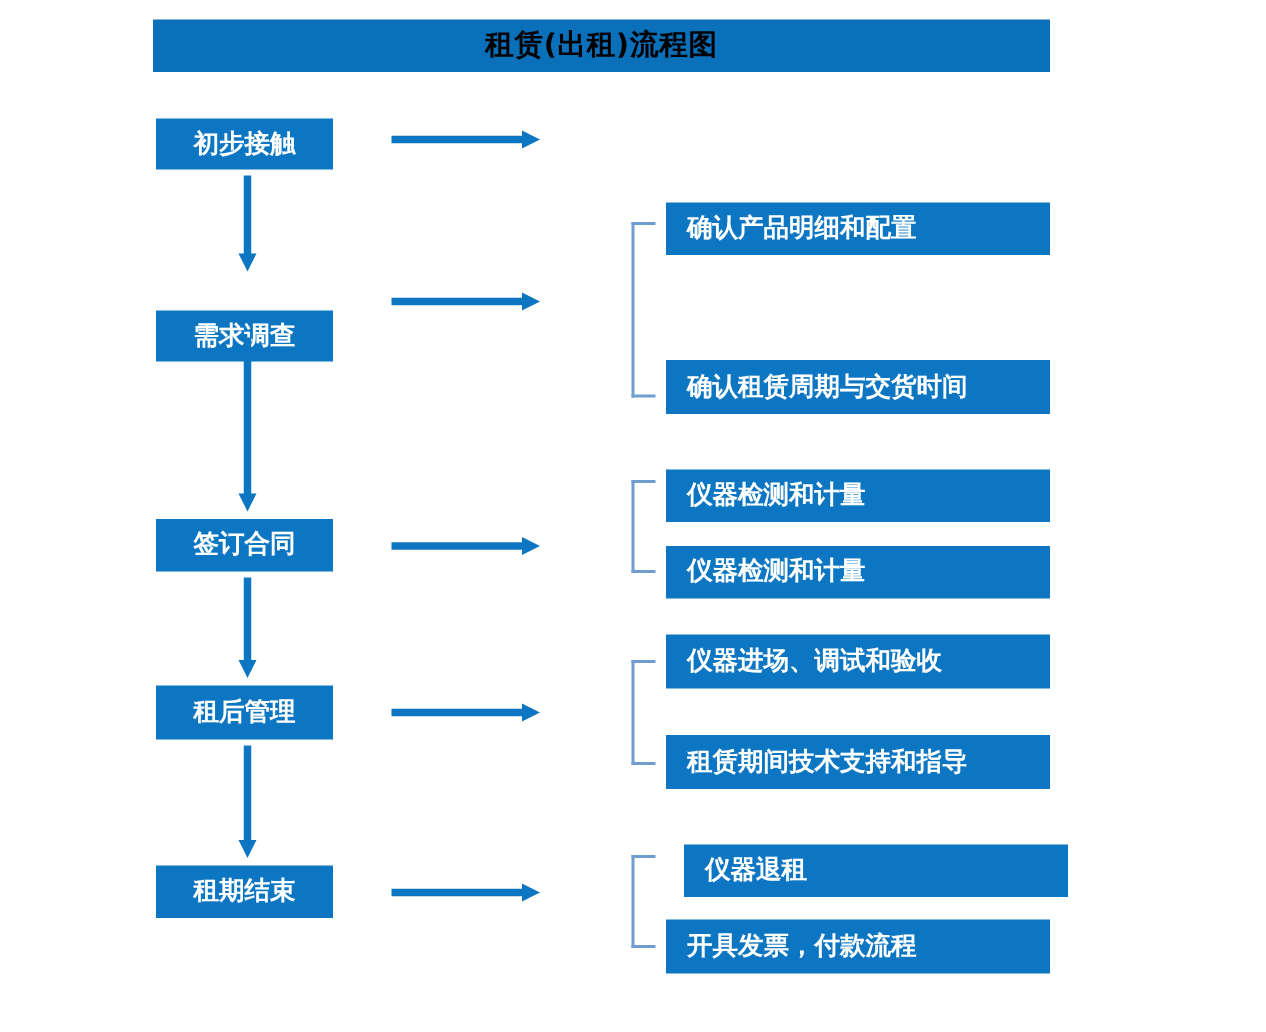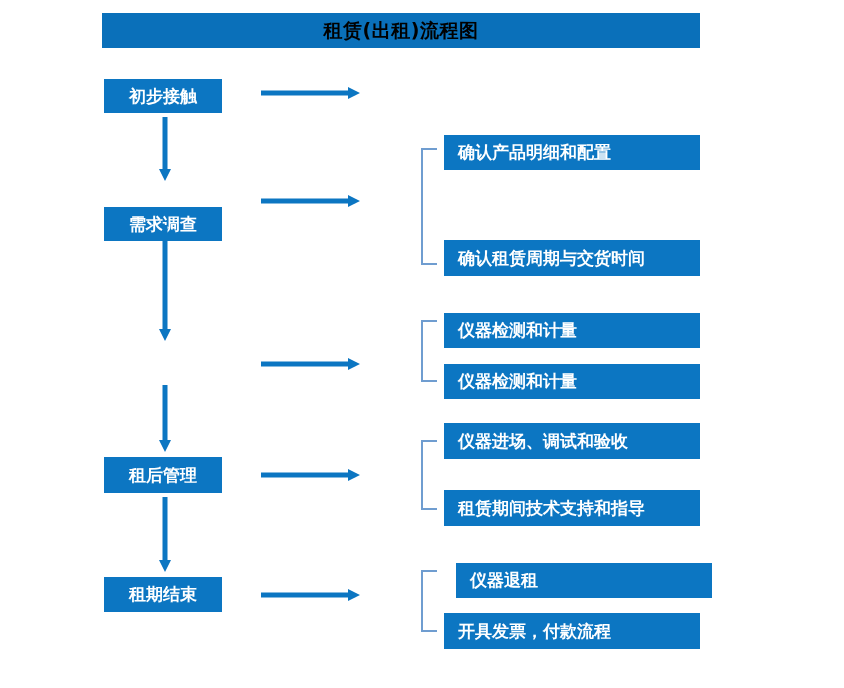--- a/index.html
+++ b/index.html
@@ -97,20 +97,23 @@
   </div>
 
   <div class="box stage" style="left:104px; top:79px; width:118px; height:34px;">
     <span class="box-text">初步接触</span>
   </div>
 
   <div class="box stage" style="left:104px; top:187px; width:118px; height:34px;margin-top:20px;">
     <span class="box-text">需求调查</span>
   </div>
 
+  <div class="box stage" style="left:104px; top:346px; width:118px; height:35px;">
+    <span class="box-text">签订合同</span>
+  </div>
 
   <div class="box stage" style="left:104px; top:457px; width:118px; height:36px;">
     <span class="box-text">租后管理</span>
   </div>
 
   <div class="box stage" style="left:104px; top:577px; width:118px; height:35px;">
     <span class="box-text">租期结束</span>
   </div>
 
   <div class="arrow-v" style="left:158px; top:117px; width:14px; height:65px;">

